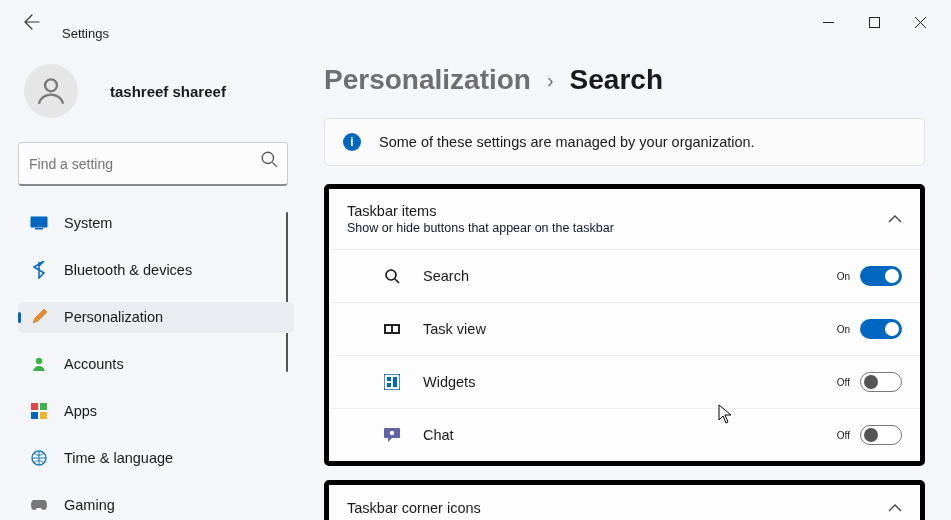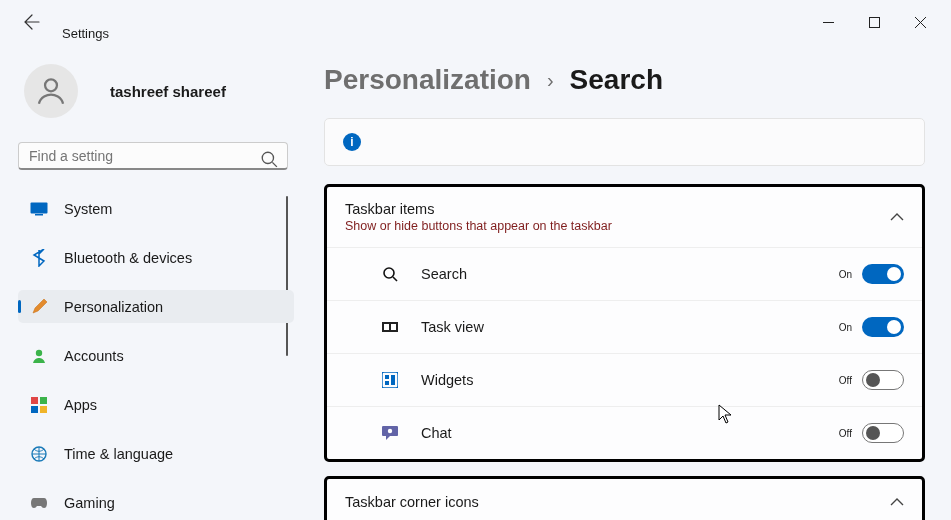--- a/index.html
+++ b/index.html
@@ -12,43 +12,43 @@
 .win-btn { width: 46px; height: 32px; display:flex; align-items:center; justify-content:center; cursor:pointer; }
 
 .layout { display: flex; height: calc(520px - 44px); }
 
 .sidebar { width: 304px; padding: 20px 10px 0 18px; display:flex; flex-direction:column; }
 .profile { display:flex; align-items:center; gap: 32px; padding-left: 6px; margin-bottom: 24px; }
 .avatar { width: 54px; height: 54px; border-radius: 50%; background: #e6e6e6; display:flex; align-items:center; justify-content:center; }
 .user-name { font-size: 15px; font-weight: 600; }
 
 .search-box { position: relative; margin: 0 6px 22px 0; }
-.search-box input { width: 100%; height: 28px; border: 1px solid #ccc; border-bottom: 2px solid #888; border-radius: 4px; background: #fcfcfc; padding: 0 36px 0 10px; font-size: 14px; outline:none; }
+.search-box input { width: 100%; height: 44px; border: 1px solid #ccc; border-bottom: 2px solid #888; border-radius: 4px; background: #fcfcfc; padding: 0 36px 0 10px; font-size: 14px; outline:none; }
 .search-ico { position:absolute; right:10px; top:8px; }
 
 .nav { display:flex; flex-direction:column; gap: 16px; position:relative; overflow-y:auto; }
 .nav-scroll-line { position:absolute; right:6px; top:4px; width:2px; height:160px; background:#555; border-radius:1px; }
 .nav-item { display:flex; align-items:center; gap: 16px; height: 40px; padding: 0 12px; border-radius: 5px; font-size: 14.5px; cursor:pointer; position:relative; }
 .nav-item.active { background: #e9ecf0; }
 .nav-item.active::before { content:""; position:absolute; left:0; top:10px; bottom:10px; width:3px; background:#0067c0; border-radius:2px; }
 .nav-ico { width: 18px; display:flex; justify-content:center; }
 
 .main { flex:1; padding: 20px 26px 0 20px; overflow-y:auto; }
 .breadcrumb { display:flex; align-items:center; gap: 16px; margin-bottom: 22px; }
 .bc-parent { font-size: 28px; font-weight: 600; color: #6f6f6f; cursor:pointer; }
 .bc-sep { font-size: 20px; color: #6f6f6f; }
 .bc-current { font-size: 28px; font-weight: 600; }
 
 .info-banner { display:flex; align-items:center; gap: 18px; border:1px solid #e3e3e3; background:#fbfbfc; border-radius:5px; padding: 14px 18px; font-size:14.5px; margin-bottom: 18px; }
 .info-ico { width:18px; height:18px; border-radius:50%; background:#0067c0; color:white; font-size:12px; font-weight:700; display:flex; align-items:center; justify-content:center; }
 
-.card { border:3px solid #000000; background:#fdfdfe; border-radius:5px; margin-bottom: 14px; }
+.card { border:5px solid #000000; background:#fdfdfe; border-radius:5px; margin-bottom: 14px; }
 .card-header { display:flex; align-items:center; padding: 14px 18px; cursor:pointer; }
 .card-title { font-size: 14.5px; font-weight:500; }
-.card-sub { font-size: 12.5px; color:#7f1d1d; margin-top:2px; }
+.card-sub { font-size: 12.5px; color:#0f172a; margin-top:2px; }
 .card-hspacer { flex:1; }
 .chev { color:#444; }
 
 .row { display:flex; align-items:center; padding: 16px 18px 16px 52px; border-top:1px solid #eee; }
 .row-ico { width: 22px; margin-right: 20px; display:flex; justify-content:center; }
 .row-label { font-size: 14.5px; }
 .row-spacer { flex:1; }
 .row-state { font-size: 10px; margin-right: 10px; }
 .toggle { width: 42px; height: 20px; border-radius: 10px; position:relative; cursor:pointer; }
 .toggle.on { background:#0067c0; }
@@ -179,20 +179,21 @@
 
   <div class="main">
     <div class="breadcrumb">
       <span class="bc-parent">Personalization</span>
       <span class="bc-sep">›</span>
       <span class="bc-current">Search</span>
     </div>
 
     <div class="info-banner">
       <div class="info-ico">i</div>
+      <div>Some of these settings are managed by your organization.</div>
     </div>
 
     <div class="card">
       <div class="card-header">
         <div>
           <div class="card-title">Taskbar items</div>
           <div class="card-sub">Show or hide buttons that appear on the taskbar</div>
         </div>
         <div class="card-hspacer"></div>
         <span class="chev"><svg width="14" height="10">

